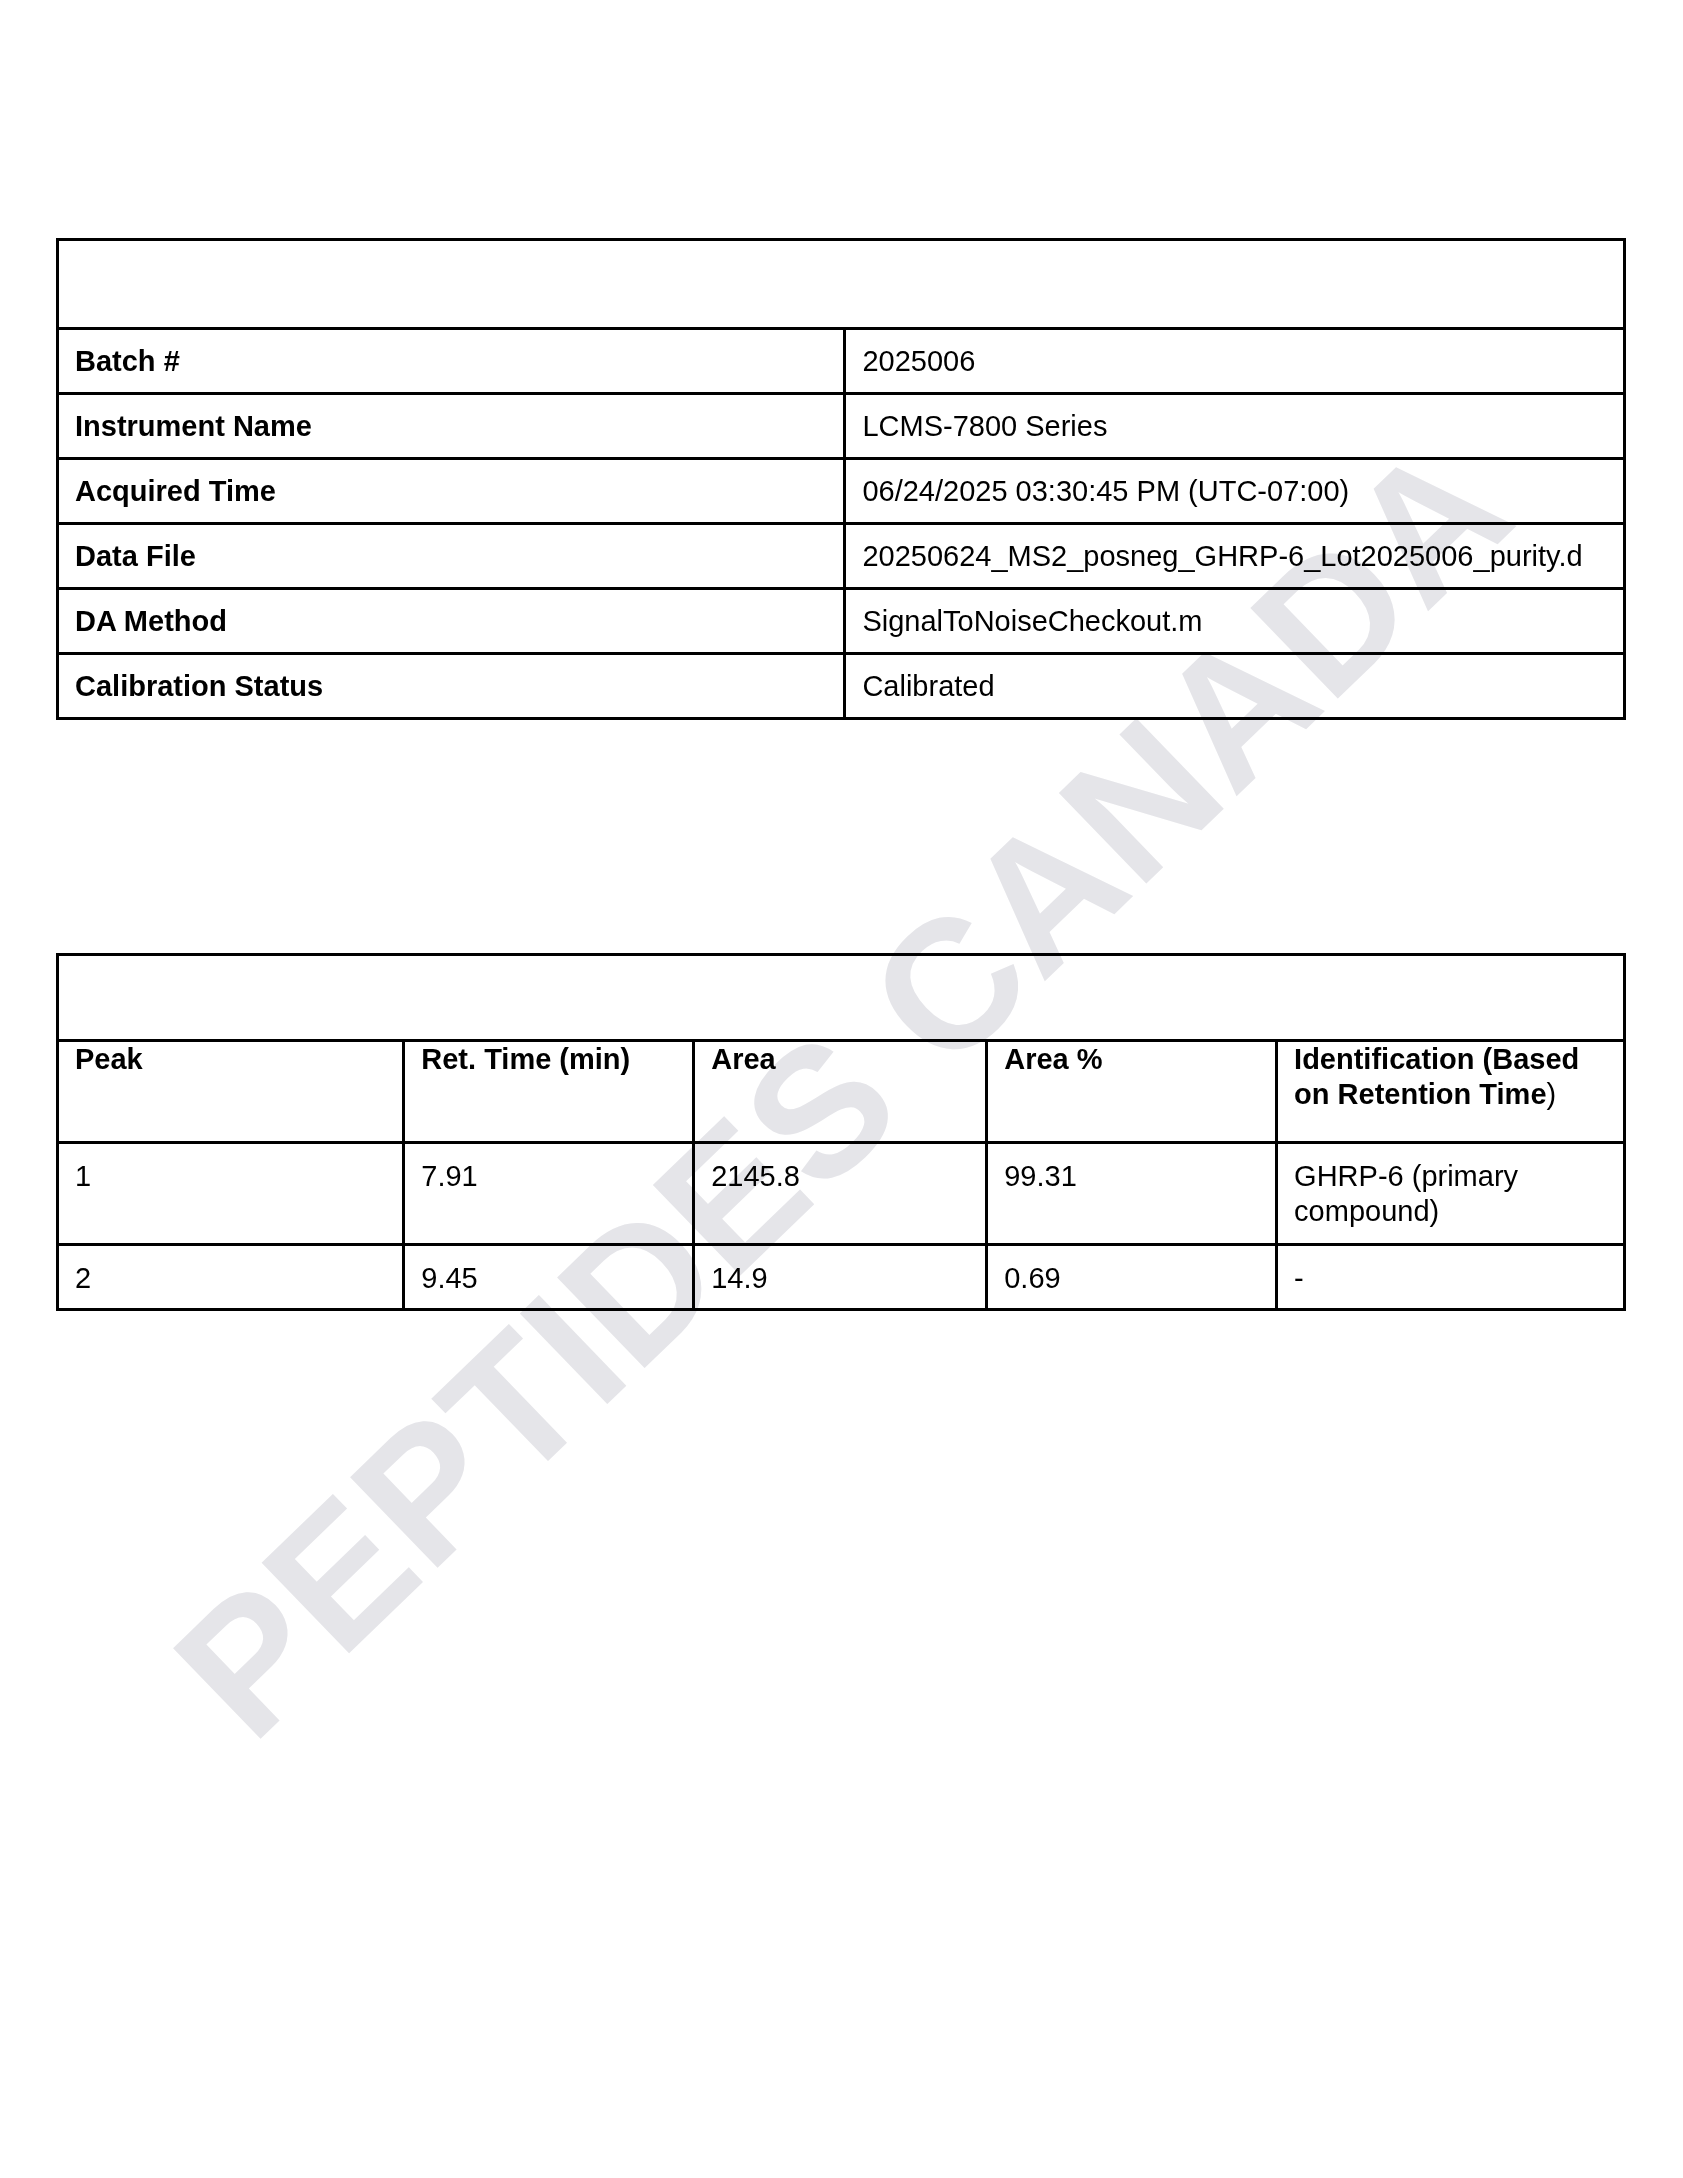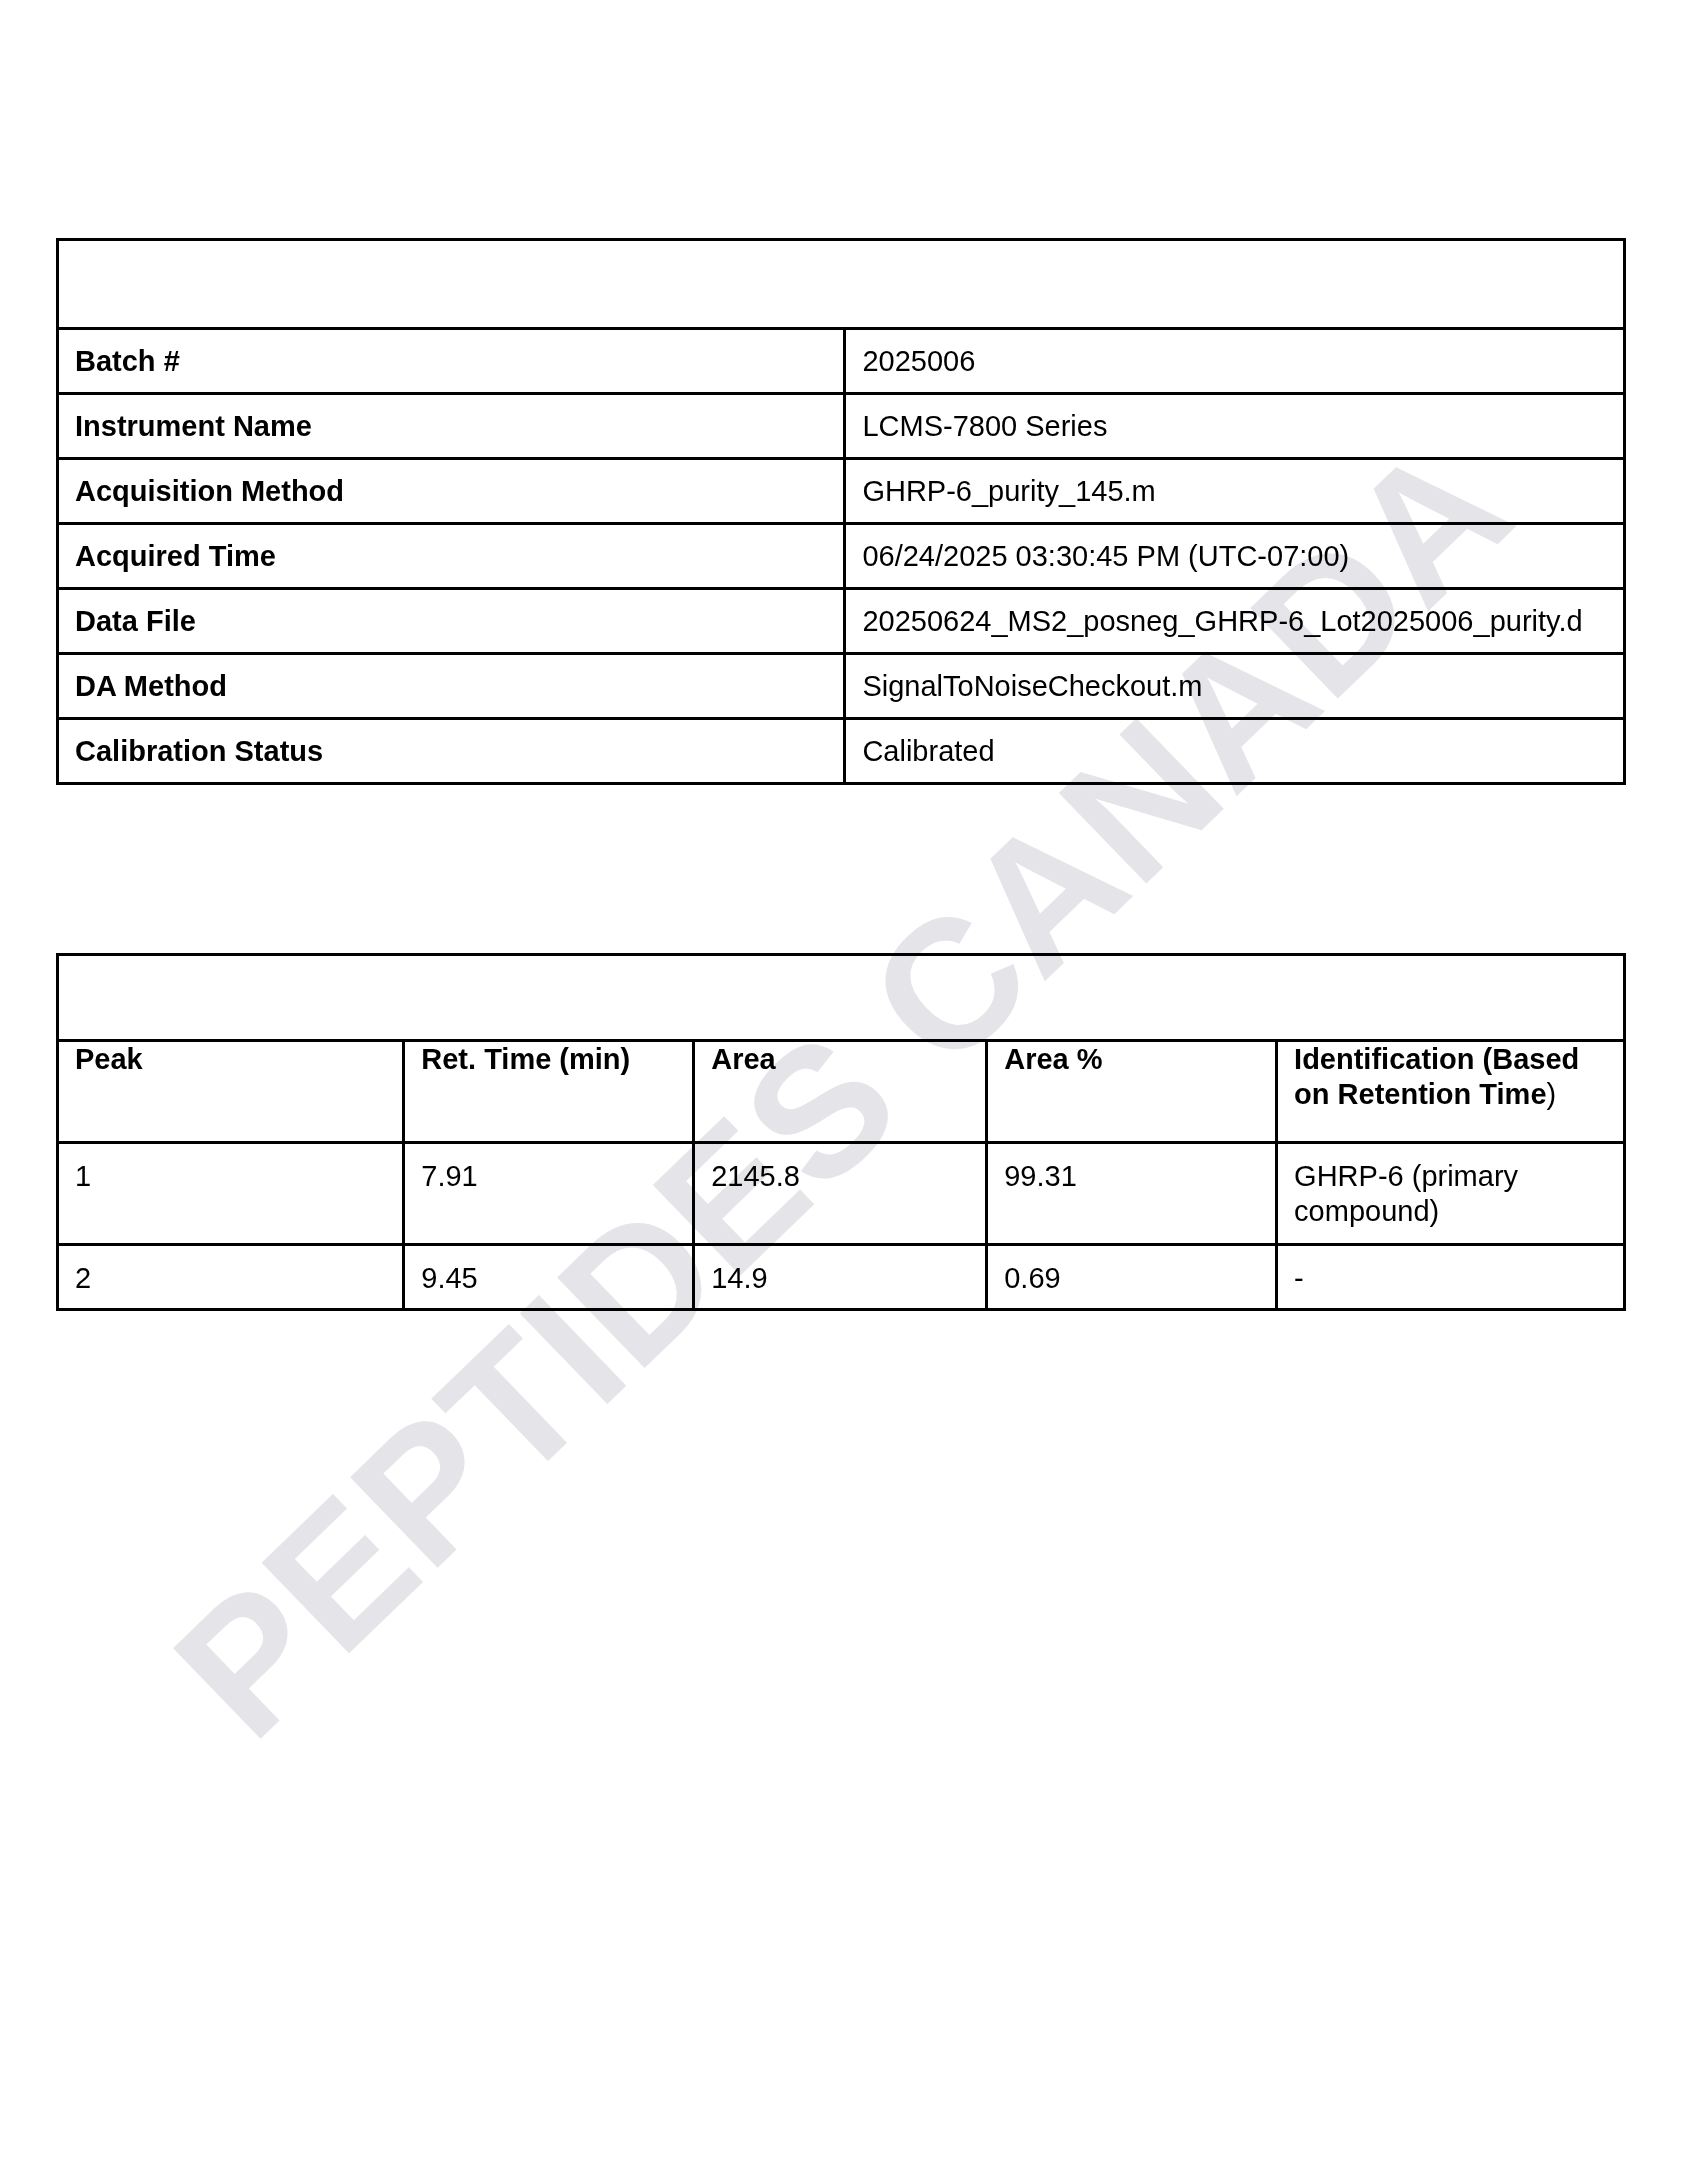--- a/index.html
+++ b/index.html
@@ -63,24 +63,20 @@
       </tr>
       <tr class="data-row">
         <td class="lbl">Batch #</td>
         <td class="val">2025006</td>
       </tr>
       <tr class="data-row">
         <td class="lbl">Instrument Name</td>
         <td class="val">LCMS-7800 Series</td>
       </tr>
       <tr class="data-row">
-        <td class="lbl">Acquisition Method</td>
-        <td class="val">GHRP-6_purity_145.m</td>
-      </tr>
-      <tr class="data-row">
         <td class="lbl">Acquired Time</td>
         <td class="val">06/24/2025 03:30:45 PM (UTC-07:00)</td>
       </tr>
       <tr class="data-row">
         <td class="lbl">Data File</td>
         <td class="val">20250624_MS2_posneg_GHRP-6_Lot2025006_purity.d</td>
       </tr>
       <tr class="data-row">
         <td class="lbl">DA Method</td>
         <td class="val">SignalToNoiseCheckout.m</td>

